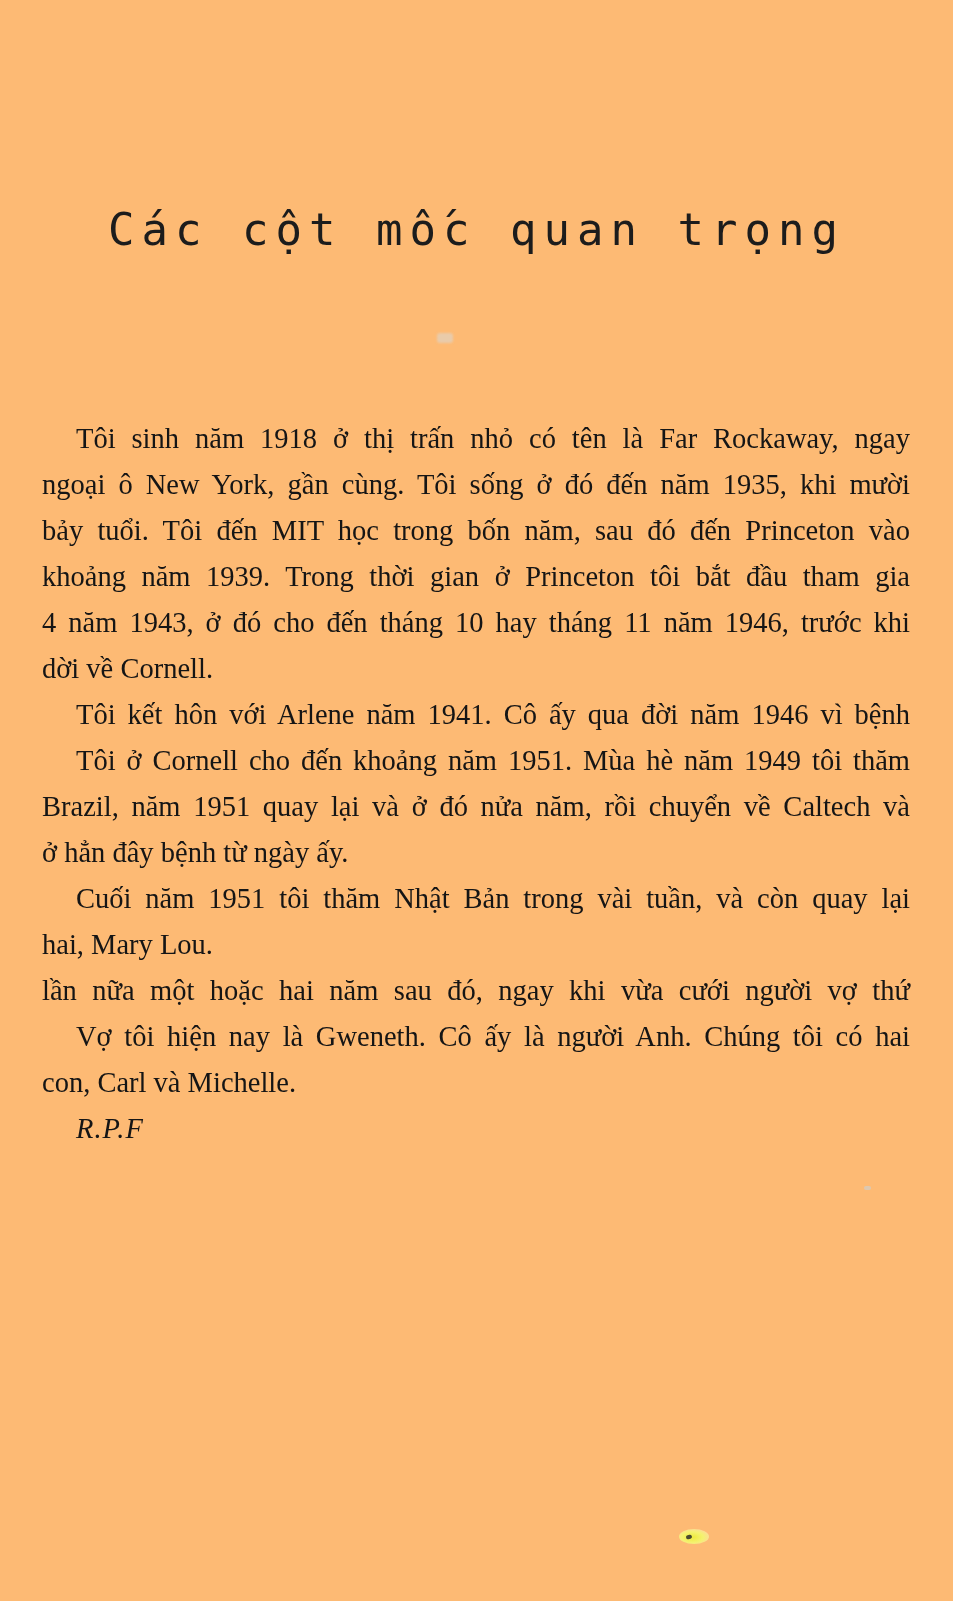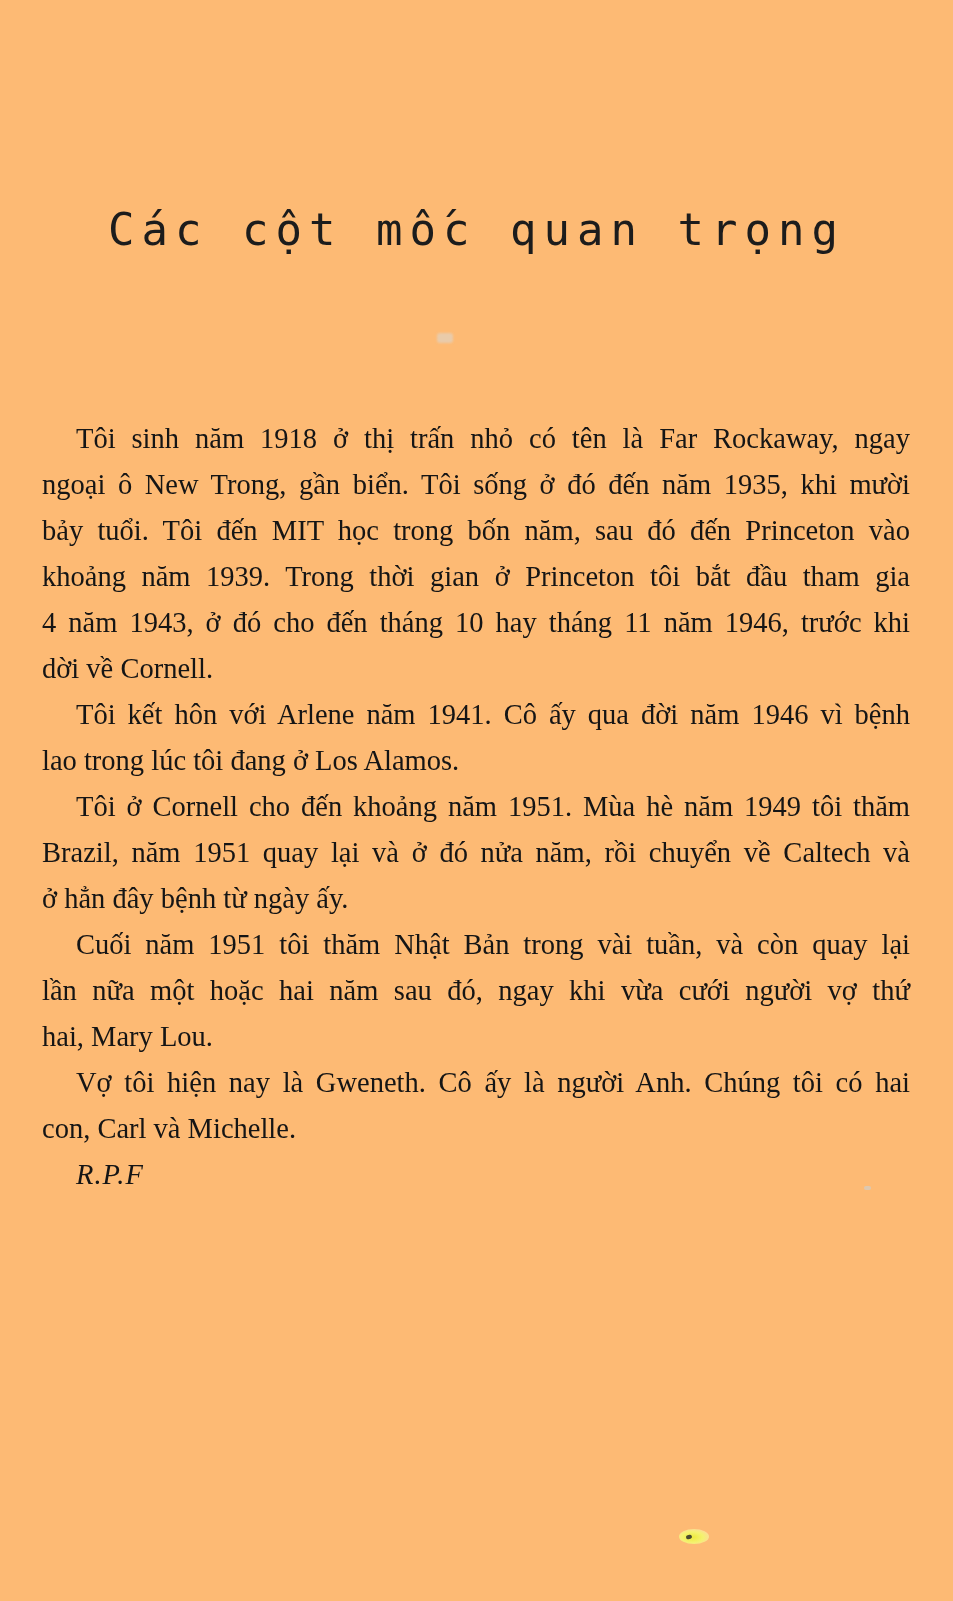--- a/index.html
+++ b/index.html
@@ -110,36 +110,35 @@
 </style>
 </head>
 <body>
 
 <div class="page">
 
   <h1 class="chapter-title">Các cột mốc quan trọng</h1>
 
   <div class="body-text">
     <div class="line indent">Tôi sinh năm 1918 ở thị trấn nhỏ có tên là Far Rockaway, ngay</div>
-    <div class="line">ngoại ô New Trong, gần biển. Tôi sống ở đó đến năm 1935, khi mười</div>
+    <div class="line">ngoại ô New York, gần cùng. Tôi sống ở đó đến năm 1935, khi mười</div>
     <div class="line">bảy tuổi. Tôi đến MIT học trong bốn năm, sau đó đến Princeton vào</div>
     <div class="line">khoảng năm 1939. Trong thời gian ở Princeton tôi bắt đầu tham gia</div>
     <div class="line">4 năm 1943, ở đó cho đến tháng 10 hay tháng 11 năm 1946, trước khi</div>
     <div class="line last">dời về Cornell.</div>
 
     <div class="line indent">Tôi kết hôn với Arlene năm 1941. Cô ấy qua đời năm 1946 vì bệnh</div>
-    <div class="line last">lao trong lúc tôi đang ở Los Alamos.</div>
 
     <div class="line indent">Tôi ở Cornell cho đến khoảng năm 1951. Mùa hè năm 1949 tôi thăm</div>
     <div class="line">Brazil, năm 1951 quay lại và ở đó nửa năm, rồi chuyển về Caltech và</div>
     <div class="line last">ở hẳn đây bệnh từ ngày ấy.</div>
 
     <div class="line indent">Cuối năm 1951 tôi thăm Nhật Bản trong vài tuần, và còn quay lại</div>
+    <div class="line last">hai, Mary Lou.</div>
     <div class="line">lần nữa một hoặc hai năm sau đó, ngay khi vừa cưới người vợ thứ</div>
-    <div class="line last">hai, Mary Lou.</div>
 
     <div class="line indent">Vợ tôi hiện nay là Gweneth. Cô ấy là người Anh. Chúng tôi có hai</div>
     <div class="line last">con, Carl và Michelle.</div>
 
     <div class="line last signature indent">R.P.F</div>
   </div>
 
 
   <div class="highlighter-mark">
       <span class="speck"></span>

